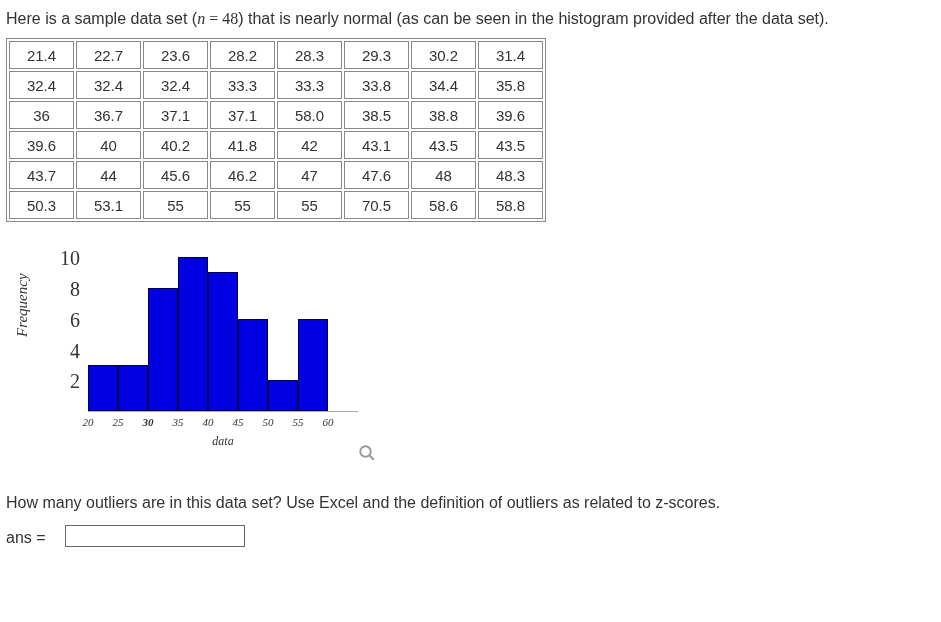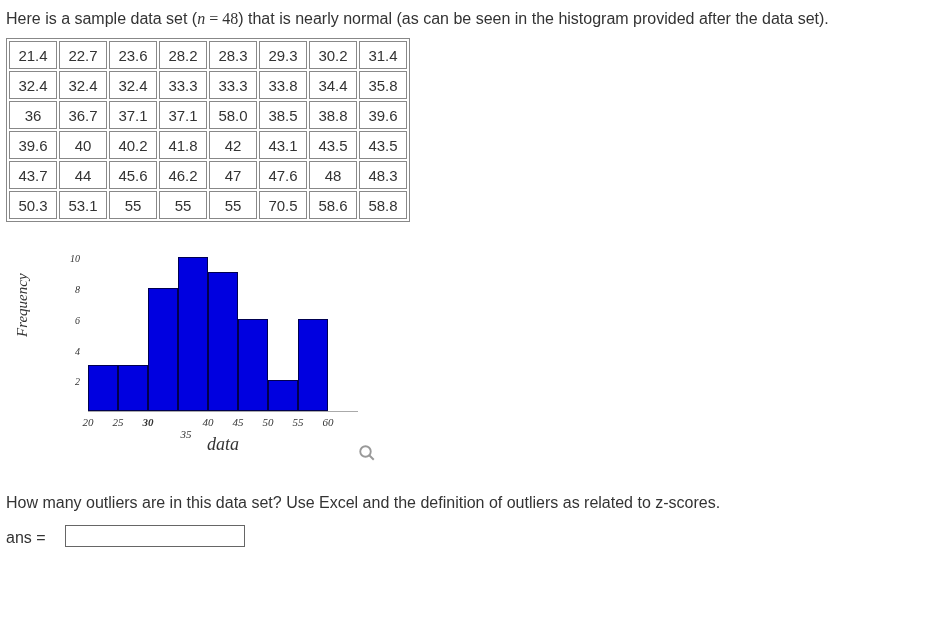--- a/index.html
+++ b/index.html
@@ -14,21 +14,21 @@
     .math-n { font-family: 'Times New Roman', serif; font-style: italic; }
     .math-eq { font-family: 'Times New Roman', serif; }
     .data-table {
       border-collapse: separate;
       border-spacing: 2px;
       border: 1px solid #888;
       margin-bottom: 20px;
     }
     .data-table td {
       border: 1px solid #888;
-      width: 48px;
+      width: 65px;
       height: 28px;
       text-align: center;
       font-size: 15px;
       padding: 2px 6px;
     }
     .chart-wrap {
       position: relative;
       margin-left: 30px;
       margin-bottom: 20px;
       width: 340px;
@@ -48,22 +48,21 @@
       position: absolute;
       left: 20px;
       top: 0;
       width: 28px;
       height: 170px;
     }
     .ytick {
       position: absolute;
       right: 4px;
       font-family: 'Times New Roman', serif;
-      font-style: italic;
-      font-size: 10px;
+      font-size: 20px;
       transform: translateY(-50%);
     }
     .plot-area {
       position: absolute;
       left: 52px;
       top: 0;
       width: 270px;
       height: 170px;
       border-bottom: 1px solid #aaa;
     }
@@ -89,21 +88,21 @@
       transform: translateX(-50%);
     }
     .xlabel {
       position: absolute;
       left: 52px;
       top: 192px;
       width: 270px;
       text-align: center;
       font-family: 'Times New Roman', serif;
       font-style: italic;
-      font-size: 18px;
+      font-size: 12px;
     }
     .zoom-icon {
       position: absolute;
       right: 0;
       bottom: 10px;
       width: 18px;
       height: 18px;
       color: #999;
     }
     .question { margin-bottom: 10px; line-height: 1.4; }
@@ -204,21 +203,21 @@
       <div class="bar" style="left: 90px; height: 154.545px;"></div>
       <div class="bar" style="left: 120px; height: 139.091px;"></div>
       <div class="bar" style="left: 150px; height: 92.7273px;"></div>
       <div class="bar" style="left: 180px; height: 30.9091px;"></div>
       <div class="bar" style="left: 210px; height: 92.7273px;"></div>
     </div>
   <div class="xticks" id="xticks">
       <div class="xtick" style="left: 0px;">20</div>
       <div class="xtick" style="left: 30px;">25</div>
       <div class="xtick" style="left: 60px; font-weight: bold;">30</div>
-      <div class="xtick" style="left: 98px; margin-top: 12px;">35</div>
+      <div class="xtick" style="left: 90px;">35</div>
       <div class="xtick" style="left: 120px;">40</div>
       <div class="xtick" style="left: 150px;">45</div>
       <div class="xtick" style="left: 180px;">50</div>
       <div class="xtick" style="left: 210px;">55</div>
       <div class="xtick" style="left: 240px;">60</div>
     </div>
   <div class="xlabel">data</div>
   <div class="zoom-icon">
     <svg viewBox="0 0 24 24" fill="none" stroke="currentColor" stroke-width="2.5">
       <circle cx="10" cy="10" r="7"></circle>

